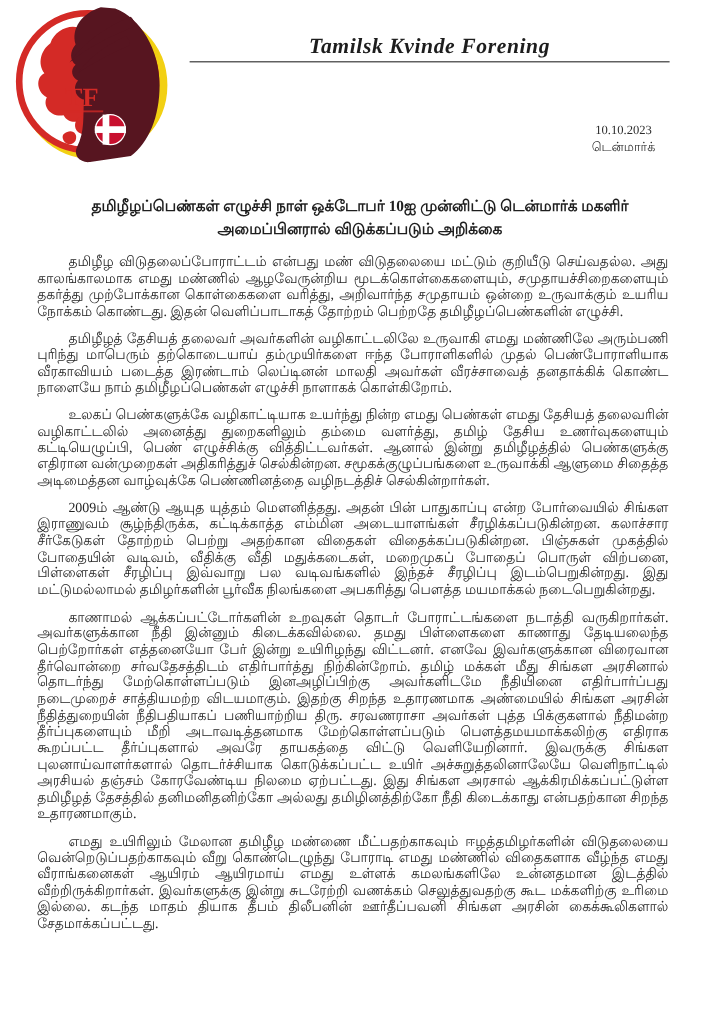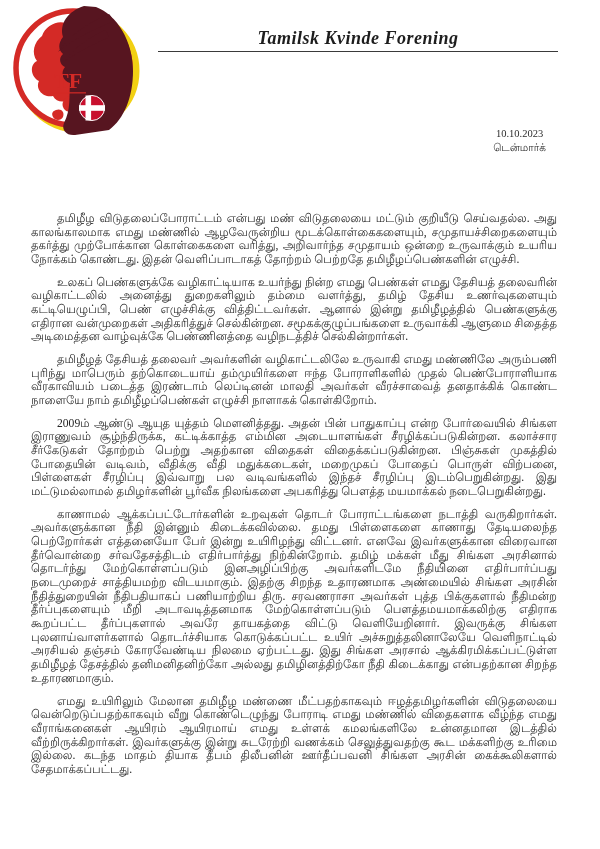--- a/index.html
+++ b/index.html
@@ -25,21 +25,21 @@
   }
   .header-rule {
     border:none; border-top:1.6px solid #3a3a3a;
     margin:1px 0 4px 0;
   }
   .org-tamil {
     font-weight:bold; font-size:21px; letter-spacing:1px; color:#1d1d1d;
   }
   .date-block {
     position:absolute; right:54px; top:103px;
-    text-align:center; font-size:10.5px; line-height:1.35; color:#2c2c2c;margin-top:24px;
+    text-align:center; font-size:10.5px; line-height:1.35; color:#2c2c2c;
   }
   .statement-title {
     position:absolute; left:66px; right:66px; top:163px;
     text-align:center; font-weight:bold; font-size:12.8px;
     line-height:1.45; color:#1e1e1e;
   }
   .body-text {
     position:absolute; left:31px; right:31px; top:212px;
     font-size:11.6px; line-height:1.18; text-align:justify;
     color:#252525;
@@ -87,23 +87,24 @@
       <div class="org-latin">Tamilsk Kvinde Forening</div>
       <hr class="header-rule">
     </div>
 
     <div class="date-block">
       <div>10.10.2023</div>
       <div>டென்மார்க்</div>
     </div>
   </div>
 
+  <div class="statement-title">தமிழீழப்பெண்கள் எழுச்சி நாள் ஒக்டோபர் 10ஐ முன்னிட்டு டென்மார்க் மகளிர் அமைப்பினரால் விடுக்கப்படும் அறிக்கை</div>
 
   <div class="body-text">
     <p>தமிழீழ விடுதலைப்போராட்டம் என்பது மண் விடுதலையை மட்டும் குறியீடு செய்வதல்ல. அது காலங்காலமாக எமது மண்ணில் ஆழவேருன்றிய மூடக்கொள்கைகளையும், சமுதாயச்சிறைகளையும் தகர்த்து முற்போக்கான கொள்கைகளை வரித்து, அறிவார்ந்த சமுதாயம் ஒன்றை உருவாக்கும் உயரிய நோக்கம் கொண்டது. இதன் வெளிப்பாடாகத் தோற்றம் பெற்றதே தமிழீழப்பெண்களின் எழுச்சி.</p>
+    <p>தமிழீழத் தேசியத் தலைவர் அவர்களின் வழிகாட்டலிலே உருவாகி எமது மண்ணிலே அரும்பணி புரிந்து மாபெரும் தற்கொடையாய் தம்முயிர்களை ஈந்த போராளிகளில் முதல் பெண்போராளியாக வீரகாவியம் படைத்த இரண்டாம் லெப்டினன் மாலதி அவர்கள் வீரச்சாவைத் தனதாக்கிக் கொண்ட நாளையே நாம் தமிழீழப்பெண்கள் எழுச்சி நாளாகக் கொள்கிறோம்.</p>
     <p>உலகப் பெண்களுக்கே வழிகாட்டியாக உயர்ந்து நின்ற எமது பெண்கள் எமது தேசியத் தலைவரின் வழிகாட்டலில் அனைத்து துறைகளிலும் தம்மை வளர்த்து, தமிழ் தேசிய உணர்வுகளையும் கட்டியெழுப்பி, பெண் எழுச்சிக்கு வித்திட்டவர்கள். ஆனால் இன்று தமிழீழத்தில் பெண்களுக்கு எதிரான வன்முறைகள் அதிகரித்துச் செல்கின்றன. சமூகக்குழுப்பங்களை உருவாக்கி ஆளுமை சிதைத்த அடிமைத்தன வாழ்வுக்கே பெண்ணினத்தை வழிநடத்திச் செல்கின்றார்கள்.</p>
-    <p>தமிழீழத் தேசியத் தலைவர் அவர்களின் வழிகாட்டலிலே உருவாகி எமது மண்ணிலே அரும்பணி புரிந்து மாபெரும் தற்கொடையாய் தம்முயிர்களை ஈந்த போராளிகளில் முதல் பெண்போராளியாக வீரகாவியம் படைத்த இரண்டாம் லெப்டினன் மாலதி அவர்கள் வீரச்சாவைத் தனதாக்கிக் கொண்ட நாளையே நாம் தமிழீழப்பெண்கள் எழுச்சி நாளாகக் கொள்கிறோம்.</p>
     <p>2009ம் ஆண்டு ஆயுத யுத்தம் மௌனித்தது. அதன் பின் பாதுகாப்பு என்ற போர்வையில் சிங்கள இராணுவம் சூழ்ந்திருக்க, கட்டிக்காத்த எம்மின அடையாளங்கள் சீரழிக்கப்படுகின்றன. கலாச்சார சீர்கேடுகள் தோற்றம் பெற்று அதற்கான விதைகள் விதைக்கப்படுகின்றன. பிஞ்சுகள் முகத்தில் போதையின் வடிவம், வீதிக்கு வீதி மதுக்கடைகள், மறைமுகப் போதைப் பொருள் விற்பனை, பிள்ளைகள் சீரழிப்பு இவ்வாறு பல வடிவங்களில் இந்தச் சீரழிப்பு இடம்பெறுகின்றது. இது மட்டுமல்லாமல் தமிழர்களின் பூர்வீக நிலங்களை அபகரித்து பௌத்த மயமாக்கல் நடைபெறுகின்றது.</p>
     <p>காணாமல் ஆக்கப்பட்டோர்களின் உறவுகள் தொடர் போராட்டங்களை நடாத்தி வருகிறார்கள். அவர்களுக்கான நீதி இன்னும் கிடைக்கவில்லை. தமது பிள்ளைகளை காணாது தேடியலைந்த பெற்றோர்கள் எத்தனையோ பேர் இன்று உயிரிழந்து விட்டனர். எனவே இவர்களுக்கான விரைவான தீர்வொன்றை சர்வதேசத்திடம் எதிர்பார்த்து நிற்கின்றோம். தமிழ் மக்கள் மீது சிங்கள அரசினால் தொடர்ந்து மேற்கொள்ளப்படும் இனஅழிப்பிற்கு அவர்களிடமே நீதியினை எதிர்பார்ப்பது நடைமுறைச் சாத்தியமற்ற விடயமாகும். இதற்கு சிறந்த உதாரணமாக அண்மையில் சிங்கள அரசின் நீதித்துறையின் நீதிபதியாகப் பணியாற்றிய திரு. சரவணராசா அவர்கள் புத்த பிக்குகளால் நீதிமன்ற தீர்ப்புகளையும் மீறி அடாவடித்தனமாக மேற்கொள்ளப்படும் பௌத்தமயமாக்கலிற்கு எதிராக கூறப்பட்ட தீர்ப்புகளால் அவரே தாயகத்தை விட்டு வெளியேறினார். இவருக்கு சிங்கள புலனாய்வாளர்களால் தொடர்ச்சியாக கொடுக்கப்பட்ட உயிர் அச்சுறுத்தலினாலேயே வெளிநாட்டில் அரசியல் தஞ்சம் கோரவேண்டிய நிலமை ஏற்பட்டது. இது சிங்கள அரசால் ஆக்கிரமிக்கப்பட்டுள்ள தமிழீழத் தேசத்தில் தனிமனிதனிற்கோ அல்லது தமிழினத்திற்கோ நீதி கிடைக்காது என்பதற்கான சிறந்த உதாரணமாகும்.</p>
     <p>எமது உயிரிலும் மேலான தமிழீழ மண்ணை மீட்பதற்காகவும் ஈழத்தமிழர்களின் விடுதலையை வென்றெடுப்பதற்காகவும் வீறு கொண்டெழுந்து போராடி எமது மண்ணில் விதைகளாக வீழ்ந்த எமது வீராங்கனைகள் ஆயிரம் ஆயிரமாய் எமது உள்ளக் கமலங்களிலே உன்னதமான இடத்தில் வீற்றிருக்கிறார்கள். இவர்களுக்கு இன்று சுடரேற்றி வணக்கம் செலுத்துவதற்கு கூட மக்களிற்கு உரிமை இல்லை. கடந்த மாதம் தியாக தீபம் திலீபனின் ஊர்தீப்பவனி சிங்கள அரசின் கைக்கூலிகளால் சேதமாக்கப்பட்டது.</p>
   </div>
 
 </div>
 
 </body></html>

